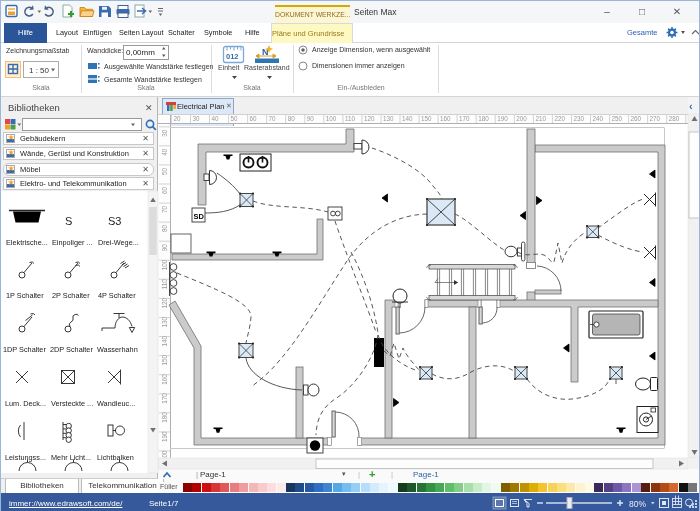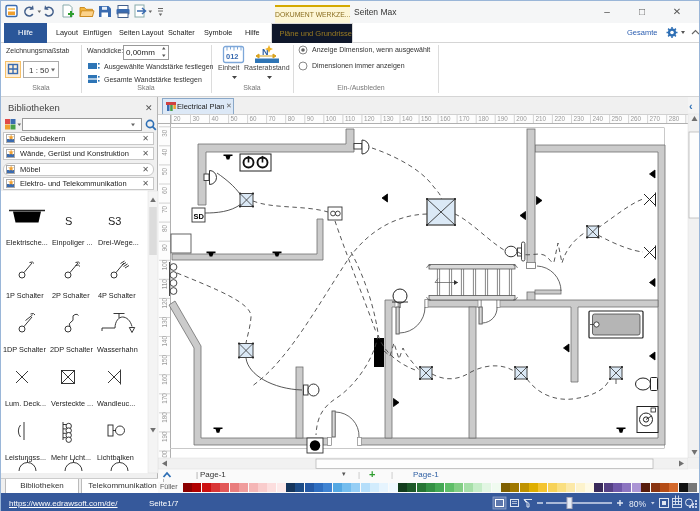--- a/index.html
+++ b/index.html
@@ -7,21 +7,21 @@
 .abs{position:absolute;}
 
 #titlebar{left:0;top:0;width:700px;height:22px;background:#f5f6f7;}
 #doctools{left:274px;top:4px;width:75px;height:18px;background:#fdf6d5;border-top:2px solid #d4a900;color:#8a6d1f;font-size:6.8px;text-align:center;line-height:15px;white-space:nowrap;overflow:hidden;}
 #apptitle{left:353px;top:6px;font-size:8.5px;color:#333;}
 .winbtn{top:4px;width:14px;height:14px;color:#555;font-size:10px;text-align:center;line-height:14px;}
 
 #menurow{left:0;top:22px;width:700px;height:20px;background:#fff;border-bottom:1px solid #d5d5d5;}
 #datei{left:3px;top:22px;width:43px;height:20px;background:#2a5699;color:#fff;font-size:7.5px;text-align:center;line-height:20px;}
 .mtab{top:22px;height:20px;font-size:7.3px;color:#1a1a1a;line-height:20px;}
-#activetab{left:270px;top:22px;width:82px;height:21px;background:#0f172a;border:1px solid #d9d9d9;border-bottom:none;color:#9a7b22;font-size:7.5px;text-align:right;line-height:19px;}
+#activetab{left:270px;top:22px;width:82px;height:21px;background:#fef9c3;border:1px solid #d9d9d9;border-bottom:none;color:#9a7b22;font-size:7.5px;text-align:left;line-height:19px;}
 #anmelden{left:626px;top:27px;font-size:7.5px;color:#2a5db0;}
 
 #ribbon{left:0;top:42px;width:700px;height:54px;background:#fff;border-bottom:1px solid #d5d5d5;}
 .rdiv{top:44px;width:1px;height:48px;background:#dcdcdc;}
 .rlabel{top:83px;font-size:7px;color:#777;text-align:center;}
 .rtext{font-size:7px;color:#333;white-space:nowrap;}
 
 #lpanel{left:0;top:96px;width:157px;height:396px;background:#f0f0f0;border-right:1px solid #b5b5b5;}
 #lphead{left:7px;top:101px;font-size:9.5px;color:#444;}
 .xbtn{color:#555;font-size:9px;}
@@ -31,21 +31,21 @@
 .libitem i::after{content:"\2605";position:absolute;left:0.6px;top:-3.2px;font-size:8px;color:#f0a030;font-style:normal;}
 .libitem u{position:absolute;right:4px;top:0;text-decoration:none;color:#555;font-size:8px;}
 #symarea{left:0;top:190px;width:147px;height:282px;background:#fff;}
 
 #pagerow{left:157px;top:467px;width:543px;height:14px;background:#fafafa;font-size:8px;color:#333;}
 #swatchrow{left:157px;top:481px;width:543px;height:11px;background:#fafafa;}
 #statusbar{left:0;top:492px;width:700px;height:19px;background:#36599b;color:#fff;font-size:8px;}
 .sw{position:absolute;top:1px;width:9px;height:9px;}
 
 #tabbar{left:157px;top:96px;width:543px;height:17px;background:#f0f0f0;}
-#doctab{left:161px;top:97px;width:72px;height:16px;background:#dce8f6;border:1px solid #8aa8c8;border-bottom:none;font-size:8px;color:#222;}
+#doctab{left:161px;top:97px;width:72px;height:28px;background:#dce8f6;border:1px solid #8aa8c8;border-bottom:none;font-size:8px;color:#222;}
 </style></head>
 <body>
 
 <div class="abs" id="titlebar"></div>
 <div class="abs" id="qat">
 <svg width="170" height="20" viewBox="0 0 170 20">
 <rect x="5" y="4.5" width="11" height="11" rx="1.5" fill="#fff" stroke="#3a6bb0" stroke-width="1.4"></rect>
 <rect x="7" y="10.5" width="7" height="3.5" fill="#f0a030"></rect>
 <rect x="7" y="7" width="7" height="2" fill="#f6c36a"></rect>
 <path d="M30.5,7 a4.3,4.3 0 1 0 1.3,6" fill="none" stroke="#44608c" stroke-width="1.6"></path>
@@ -203,21 +203,21 @@
 <span class="abs" style="left:211px;top:0px;color:#2f9e2f;font-weight:bold;font-size:11px;">+</span>
 <span class="abs" style="left:233px;top:2px;color:#bbb;">|</span>
 <span class="abs" style="left:255px;top:2px;color:#2e5fa3;">Page-1</span>
 </div>
 <div class="abs" id="tabstrip" style="left:0;top:477px;width:157px;height:15px;background:#f0f0f0;border-top:1px solid #ccc;">
 <span class="abs" style="left:4px;top:0px;width:74px;height:15px;background:#fff;border:1px solid #bbb;border-top:none;font-size:8px;color:#333;text-align:center;line-height:14px;">Bibliotheken</span>
 <span class="abs" style="left:80px;top:0px;width:83px;height:15px;background:#fff;border:1px solid #bbb;border-top:none;font-size:8px;color:#333;text-align:center;line-height:14px;">Telekommunikation</span>
 </div>
 <div class="abs" id="swatchrow"><span class="abs" style="left:2px;top:1px;font-size:7px;color:#555;">Füller</span><span id="swatches"><span class="sw" style="left:25.0px;background:#8b0000"></span><span class="sw" style="left:34.4px;background:#b00000"></span><span class="sw" style="left:43.7px;background:#cc1010"></span><span class="sw" style="left:53.0px;background:#d93535"></span><span class="sw" style="left:62.4px;background:#e25858"></span><span class="sw" style="left:71.8px;background:#e97c7c"></span><span class="sw" style="left:81.1px;background:#f09c9c"></span><span class="sw" style="left:90.5px;background:#f5b6b6"></span><span class="sw" style="left:99.8px;background:#f9cccc"></span><span class="sw" style="left:109.1px;background:#fcdede"></span><span class="sw" style="left:118.5px;background:#fdeaea"></span><span class="sw" style="left:127.8px;background:#16365c"></span><span class="sw" style="left:137.2px;background:#1d4c87"></span><span class="sw" style="left:146.6px;background:#2559a5"></span><span class="sw" style="left:155.9px;background:#2f6ec0"></span><span class="sw" style="left:165.3px;background:#3f83d2"></span><span class="sw" style="left:174.6px;background:#54a8e3"></span><span class="sw" style="left:183.9px;background:#74bdee"></span><span class="sw" style="left:193.3px;background:#95cef5"></span><span class="sw" style="left:202.7px;background:#b5defa"></span><span class="sw" style="left:212.0px;background:#d2ecfd"></span><span class="sw" style="left:221.3px;background:#e6f4fe"></span><span class="sw" style="left:230.7px;background:#f0f9ff"></span><span class="sw" style="left:240.0px;background:#123c1c"></span><span class="sw" style="left:249.4px;background:#1c5828"></span><span class="sw" style="left:258.8px;background:#267434"></span><span class="sw" style="left:268.1px;background:#339044"></span><span class="sw" style="left:277.4px;background:#44a854"></span><span class="sw" style="left:286.8px;background:#5fbe68"></span><span class="sw" style="left:296.1px;background:#82ce84"></span><span class="sw" style="left:305.5px;background:#a6dfa8"></span><span class="sw" style="left:314.8px;background:#c6edc8"></span><span class="sw" style="left:324.2px;background:#e2f6e3"></span><span class="sw" style="left:333.6px;background:#f0fbf0"></span><span class="sw" style="left:342.9px;background:#7f5f00"></span><span class="sw" style="left:352.3px;background:#9f7800"></span><span class="sw" style="left:361.6px;background:#bf9200"></span><span class="sw" style="left:370.9px;background:#dfae00"></span><span class="sw" style="left:380.3px;background:#f4c430"></span><span class="sw" style="left:389.6px;background:#f7d258"></span><span class="sw" style="left:399.0px;background:#fadf80"></span><span class="sw" style="left:408.3px;background:#fce9a8"></span><span class="sw" style="left:417.7px;background:#fdf3cc"></span><span class="sw" style="left:427.1px;background:#fefae6"></span><span class="sw" style="left:436.4px;background:#3a2a5a"></span><span class="sw" style="left:445.8px;background:#554084"></span><span class="sw" style="left:455.1px;background:#7058a8"></span><span class="sw" style="left:464.4px;background:#8c74c0"></span><span class="sw" style="left:473.8px;background:#ab94d4"></span><span class="sw" style="left:483.1px;background:#571c0c"></span><span class="sw" style="left:492.5px;background:#8a3410"></span><span class="sw" style="left:501.8px;background:#b44c16"></span><span class="sw" style="left:511.2px;background:#d3682c"></span><span class="sw" style="left:520.5px;background:#111111"></span><span class="sw" style="left:529.9px;background:#777777"></span></span></div>
 <div class="abs" id="statusbar">
-<span class="abs" style="left:8px;top:6px;text-decoration:underline;">https://www.edrawsoft.com/de/</span>
+<span class="abs" style="left:8px;top:6px;text-decoration:underline;">immer://www.edrawsoft.com/de/</span>
 <span class="abs" style="left:148px;top:6px;">Seite1/7</span>
 <svg class="abs" style="left:490px;top:2px;" width="210" height="16" viewBox="0 0 210 16">
 <rect x="2" y="2" width="13" height="12" fill="#5d77ad" stroke="#8fa3cb" stroke-width="0.8"></rect>
 <rect x="4.5" y="4.5" width="8" height="7" fill="none" stroke="#fff" stroke-width="1"></rect>
 <rect x="19.5" y="4.5" width="8" height="7" fill="none" stroke="#dfe6f2" stroke-width="1"></rect>
       <path d="M21,6.5 h5 m-5,2 h5" stroke="#dfe6f2" stroke-width="0.7"></path>
 <path d="M33,4.5 h8 m-8,0 l3,4 v3.5 h2 v-3.5 z" stroke="#dfe6f2" stroke-width="1" fill="none"></path>
 <path d="M46,8 h6" stroke="#dfe6f2" stroke-width="1.4"></path>
 <rect x="55" y="7.2" width="66" height="1.6" fill="#c7d2e8"></rect>
 <rect x="76" y="2.5" width="5" height="11" fill="#e8edf6" stroke="#aab"></rect>

